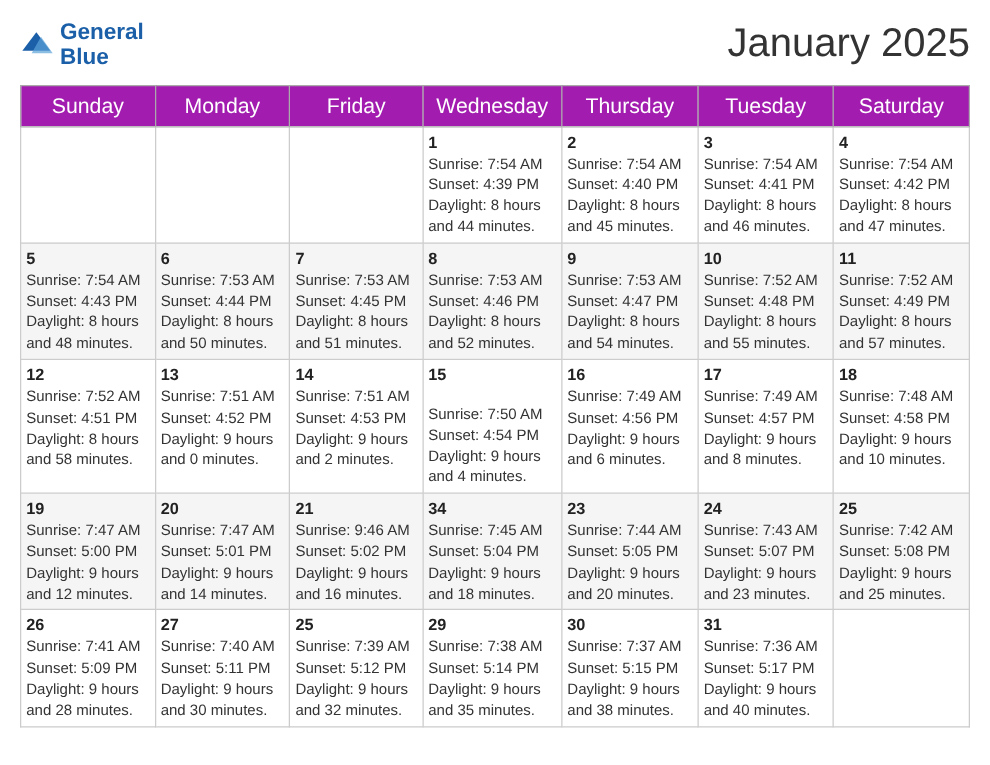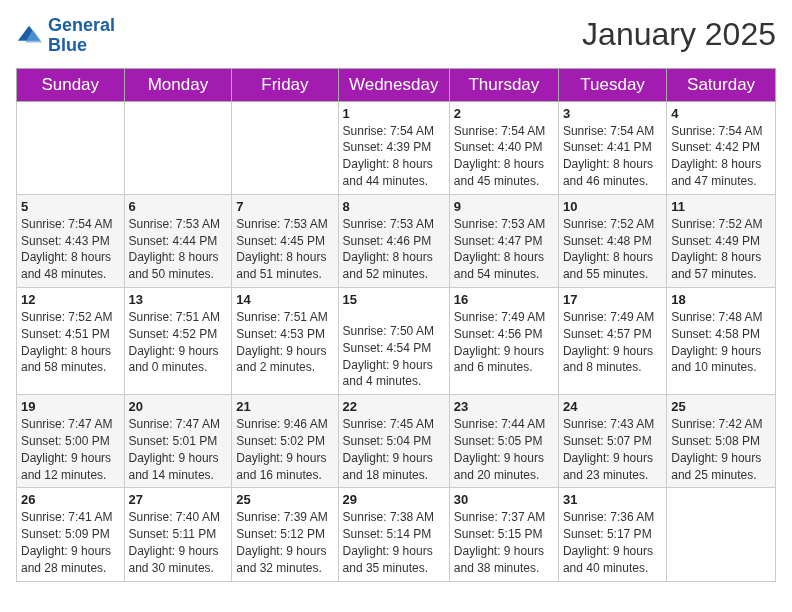--- a/index.html
+++ b/index.html
@@ -268,21 +268,21 @@
 and 14 minutes.</div>
         </td>
         <td>
           <div class="day-num">21</div>
           <div class="day-info" style="white-space: pre-line;">Sunrise: 9:46 AM
 Sunset: 5:02 PM
 Daylight: 9 hours
 and 16 minutes.</div>
         </td>
         <td>
-          <div class="day-num">22</div>
+          <div class="day-num">34</div>
           <div class="day-info" style="white-space: pre-line;">Sunrise: 7:45 AM
 Sunset: 5:04 PM
 Daylight: 9 hours
 and 18 minutes.</div>
         </td>
         <td>
           <div class="day-num">23</div>
           <div class="day-info" style="white-space: pre-line;">Sunrise: 7:44 AM
 Sunset: 5:05 PM
 Daylight: 9 hours

